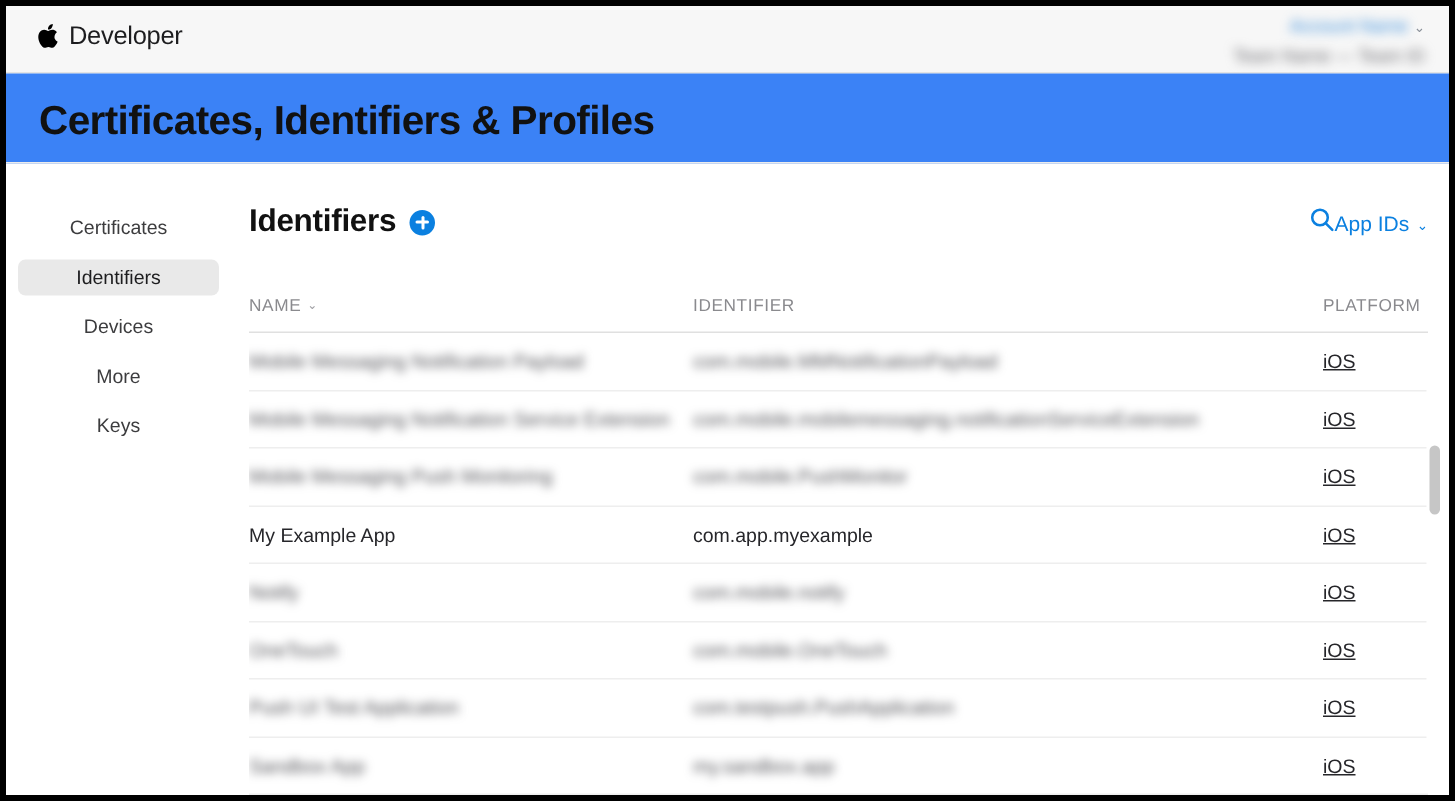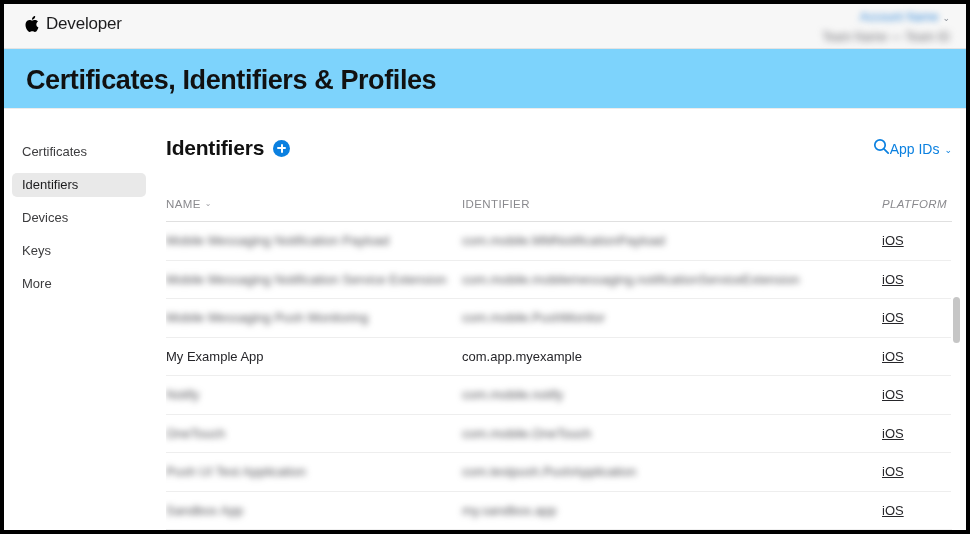--- a/index.html
+++ b/index.html
@@ -93,21 +93,21 @@
 
   
   .page-title-bar {
     position: absolute;
     left: 0;
     top: 45px;
     width: 962px;
     height: 60px;
     border-bottom: 1px solid #ececec;
     box-sizing: border-box;
-    background: #7dd3fc;
+    background: #3b82f6;
   }
   .page-title {
     position: absolute;
     left: 22px;
     top: 16px;
     font-size: 27px;
     font-weight: bold;
     color: #111111;
     letter-spacing: -0.4px;
   }
@@ -132,20 +132,21 @@
   .sidebar-item {
     height: 24px;
     line-height: 24px;
     margin: 0 8px 9px 8px;
     padding: 0 10px;
     font-size: 13px;
     color: #3c3c3e;
     border-radius: 5px;
     box-sizing: border-box;
     cursor: pointer;
+    text-align: center;
   }
   .sidebar-item.selected {
     background: #e9e9e9;
     color: #1d1d1f;
   }
 
   
   .main-panel {
     position: absolute;
     left: 150px;
@@ -242,21 +243,21 @@
   }
   .th {
     position: absolute;
     top: 14px;
     font-size: 11.5px;
     letter-spacing: 0.4px;
     color: #8a8a8e;
   }
   .th-name { left: 0; display: flex; align-items: flex-start; gap: 4px; cursor: pointer; }
   .th-identifier { left: 296px; }
-  .th-platform { left: 716px; font-style: italic; }
+  .th-platform { left: 716px; }
   .sort-chevron {
     font-size: 8px;
     color: #a0a0a5;
     position: relative;
     top: 1px;
   }
 
   .row {
     height: 37.5px;
     border-bottom: 1px solid #eeeeee;
@@ -328,22 +329,22 @@
   <div class="page-title-bar">
     <div class="page-title">Certificates, Identifiers &amp; Profiles</div>
   </div>
 
   <div class="content-area">
 
     <div class="sidebar">
       <div class="sidebar-item">Certificates</div>
       <div class="sidebar-item selected">Identifiers</div>
       <div class="sidebar-item">Devices</div>
+      <div class="sidebar-item">More</div>
       <div class="sidebar-item">Keys</div>
-      <div class="sidebar-item">More</div>
     </div>
 
     <div class="main-panel">
 
       <div class="list-header">
         <div class="list-title-wrap">
           <span class="list-title">Identifiers</span>
           <span class="add-button"></span>
         </div>
 

